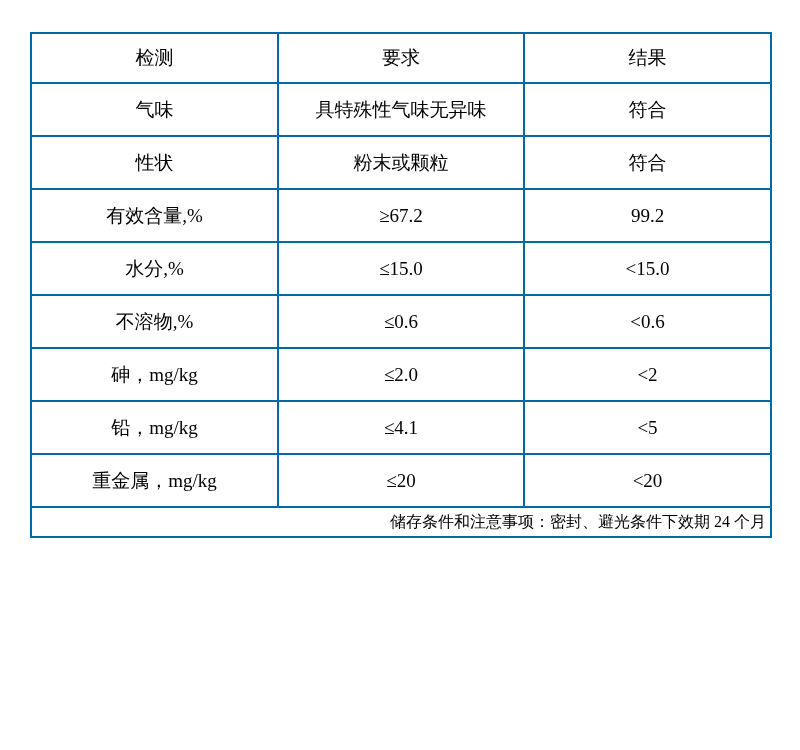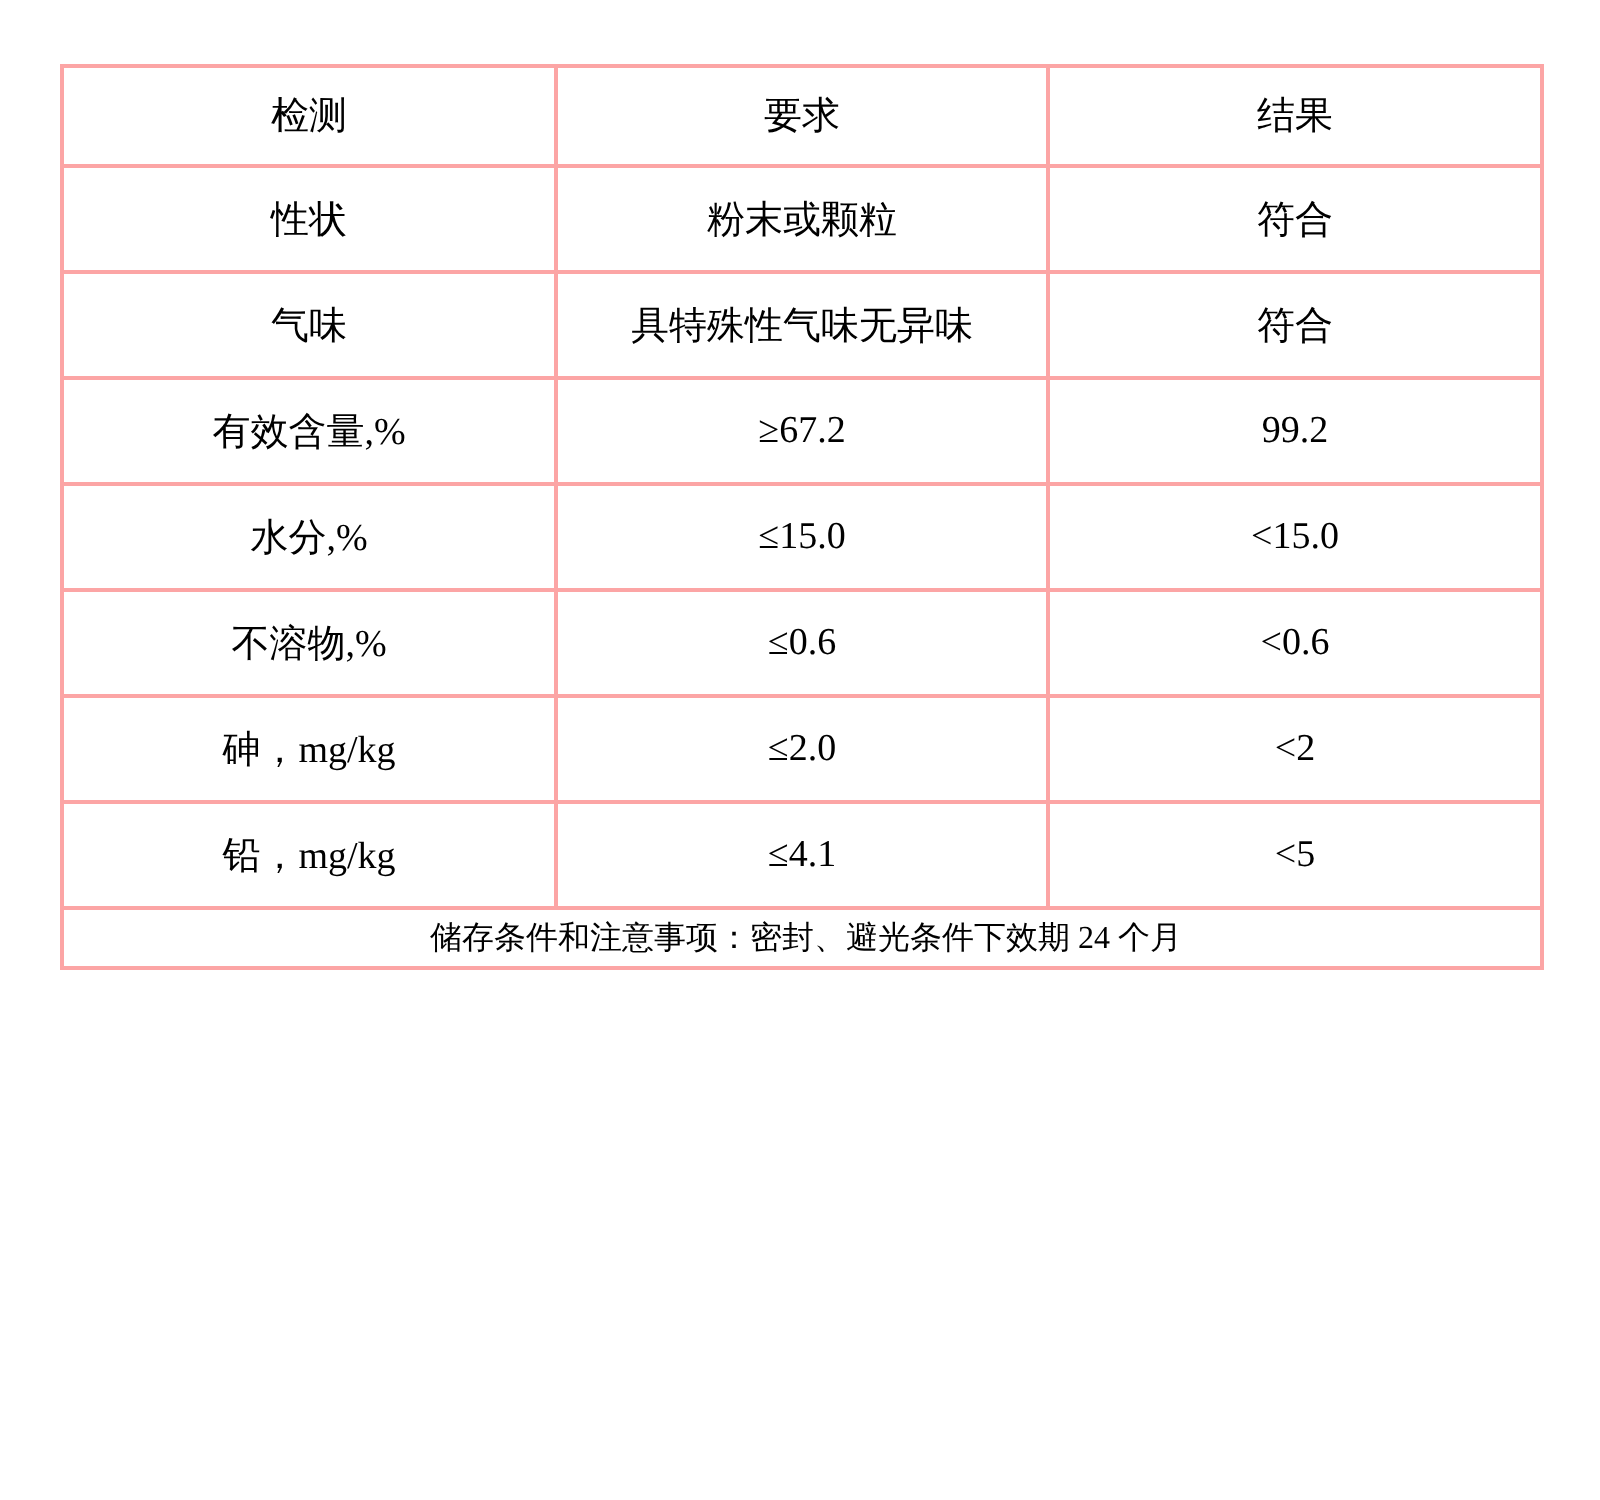--- a/index.html
+++ b/index.html
@@ -17,34 +17,34 @@
   table.spec {
     position: absolute;
     left: 30px;
     top: 32px;
     width: 740px;
     border-collapse: collapse;
     table-layout: fixed;
   }
   table.spec th,
   table.spec td {
-    border: 2px solid #fca5a5;
+    border: 2px solid #0369a1;
     text-align: center;
     vertical-align: middle;
     font-size: 19px;
     font-weight: normal;
     padding: 0 4px;
     overflow: hidden;
     white-space: nowrap;
   }
   table.spec thead tr { height: 50px; }
   table.spec tbody tr { height: 53px; }
   table.spec tfoot tr { height: 30px; }
   table.spec tfoot td {
-    text-align: center;
+    text-align: right;
     font-size: 16px;
     padding-left: 8px;
   }
 </style>
 </head>
 <body>
 
 <table class="spec">
   <colgroup>
     <col style="width:247px">
@@ -53,27 +53,27 @@
   </colgroup>
   <thead>
     <tr>
       <th>检测</th>
       <th>要求</th>
       <th>结果</th>
     </tr>
   </thead>
   <tbody>
       <tr>
-        <td>性状</td>
-        <td>粉末或颗粒</td>
+        <td>气味</td>
+        <td>具特殊性气味无异味</td>
         <td>符合</td>
       </tr>
       <tr>
-        <td>气味</td>
-        <td>具特殊性气味无异味</td>
+        <td>性状</td>
+        <td>粉末或颗粒</td>
         <td>符合</td>
       </tr>
       <tr>
         <td>有效含量,%</td>
         <td>≥67.2</td>
         <td>99.2</td>
       </tr>
       <tr>
         <td>水分,%</td>
         <td>≤15.0</td>
@@ -87,19 +87,24 @@
       <tr>
         <td>砷，mg/kg</td>
         <td>≤2.0</td>
         <td>&lt;2</td>
       </tr>
       <tr>
         <td>铅，mg/kg</td>
         <td>≤4.1</td>
         <td>&lt;5</td>
       </tr>
+      <tr>
+        <td>重金属，mg/kg</td>
+        <td>≤20</td>
+        <td>&lt;20</td>
+      </tr>
     </tbody>
   <tfoot>
     <tr>
       <td colspan="3">储存条件和注意事项：密封、避光条件下效期 24 个月</td>
     </tr>
   </tfoot>
 </table>
 
 </body></html>

